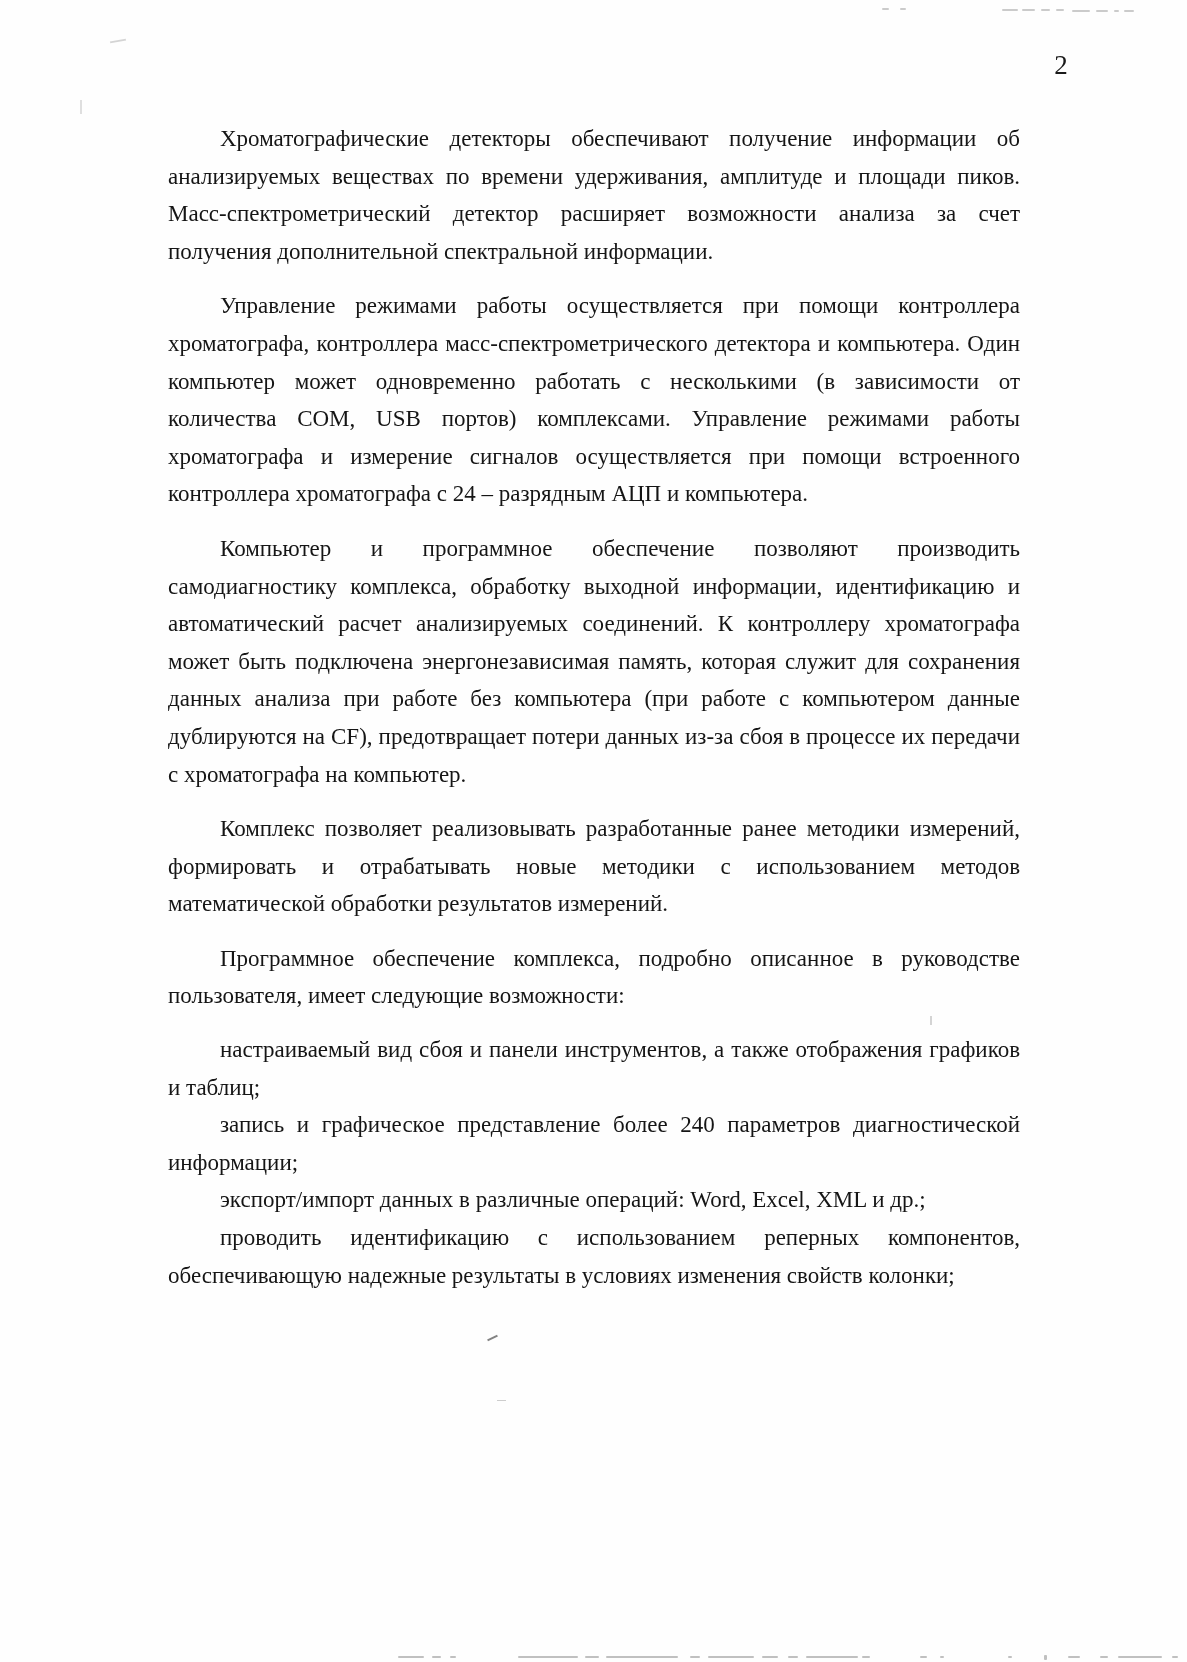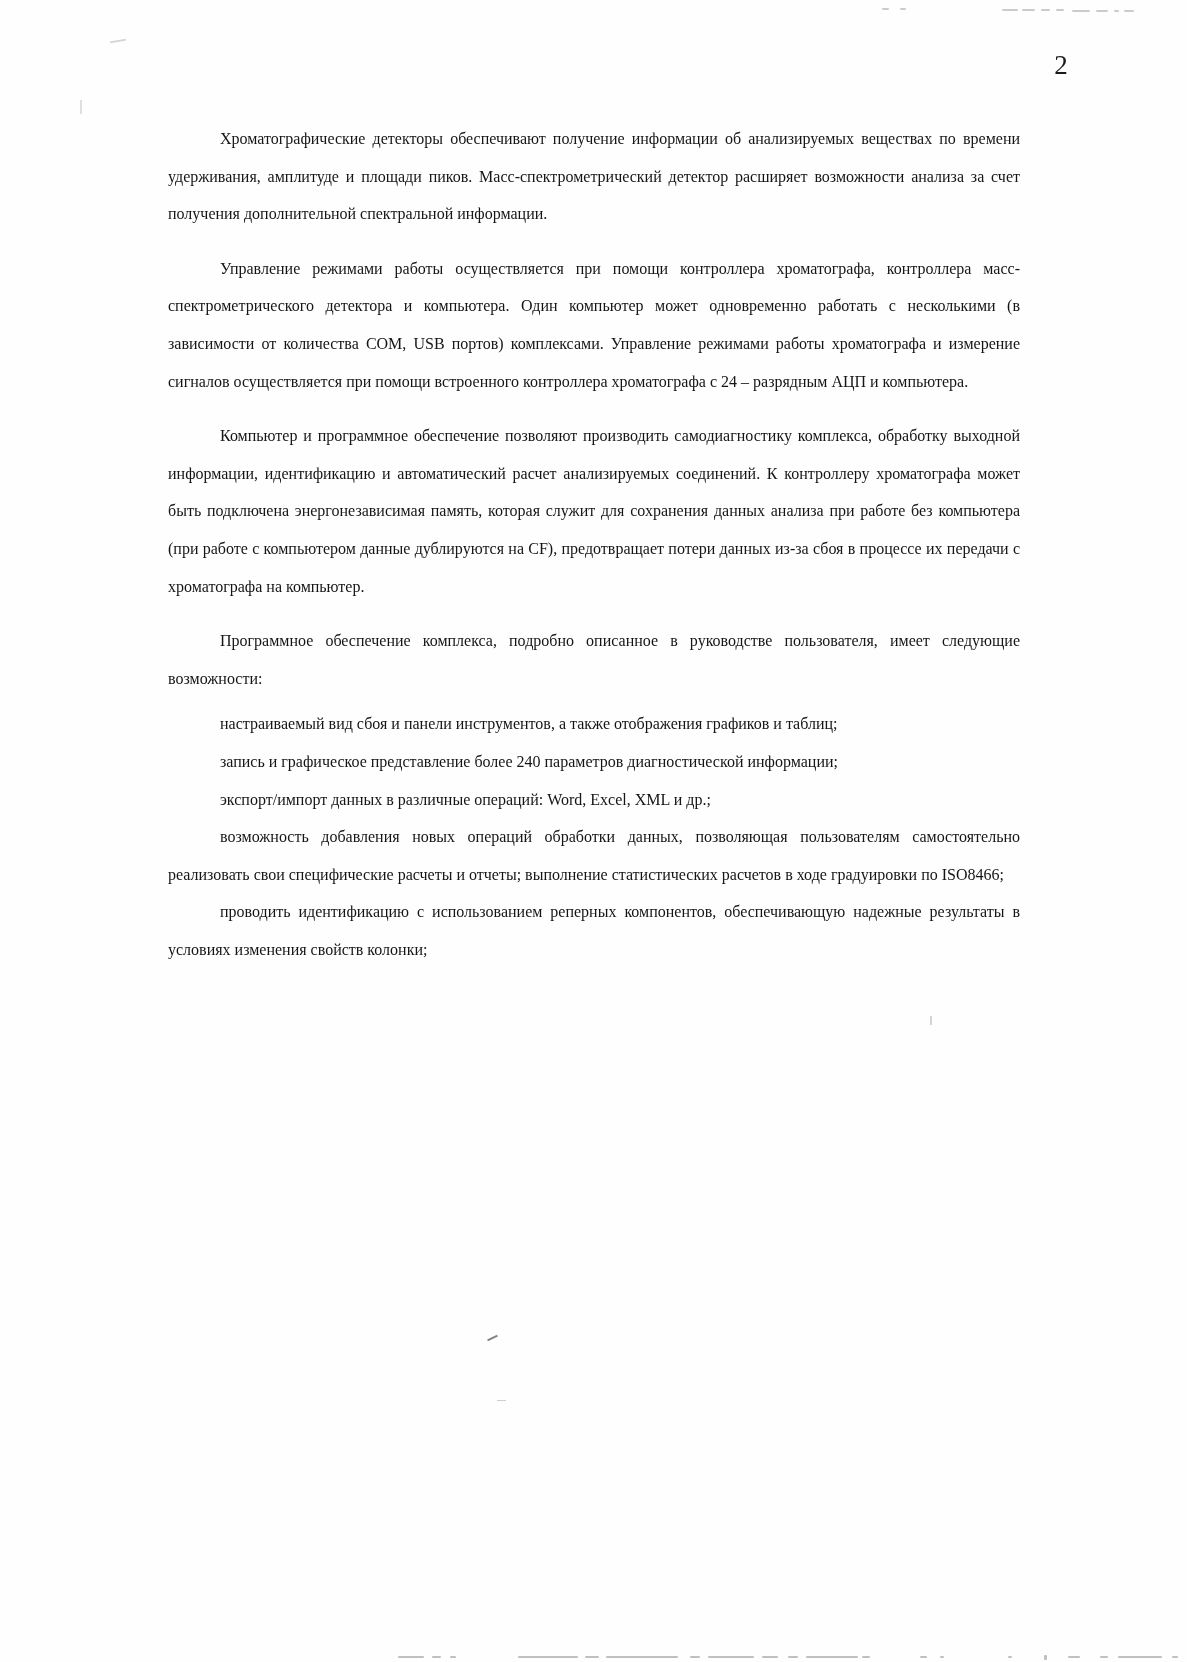--- a/index.html
+++ b/index.html
@@ -93,41 +93,41 @@
   .body-column {
     position: absolute;
     left: 168px;
     top: 120px;
     width: 852px;
   }
 
   p.para,
   p.bullet {
     margin: 0;
-    font-size: 16px;
+    font-size: 23px;
     line-height: 37.6px;
     text-align: justify;
     text-justify: inter-word;
     hyphens: manual;
     color: #151515;
   }
 
   p.para {
     text-indent: 52px;
     margin-bottom: 17px;
   }
 
   
   p.bullet {
     text-indent: 52px;
     margin-bottom: 0;
   }
 
   .lead-block p.bullet:first-of-type {
-    margin-top: 8px;
+    margin-top: 16px;
   }
 
   .listing {
     margin-top: 0;
   }
 
   
   .fleck-a {
     position: absolute;
     left: 487px;
@@ -177,29 +177,29 @@
   <div class="scan-corner-tick"></div>
   <div class="scan-corner-tick2"></div>
 
   <div class="page-number">2</div>
 
   <div class="body-column">
 
     <p class="para">Хроматографические детекторы обеспечивают получение информации об анализируемых веществах по времени удерживания, амплитуде и площади пиков. Масс-спектрометрический детектор расширяет возможности анализа за счет получения дополнительной спектральной информации.</p>
     <p class="para">Управление режимами работы осуществляется при помощи контроллера хроматографа, контроллера масс-спектрометрического детектора и компьютера. Один компьютер может одновременно работать с несколькими  (в зависимости от количества  COM, USB портов)  комплексами. Управление режимами работы хроматографа и измерение сигналов осуществляется при помощи встроенного контроллера хроматографа с 24 – разрядным АЦП и компьютера.</p>
     <p class="para">Компьютер и программное обеспечение позволяют производить самодиагностику комплекса, обработку выходной информации, идентификацию и автоматический расчет анализируемых соединений. К контроллеру хроматографа может быть подключена энергонезависимая память, которая служит для сохранения данных анализа при работе без компьютера (при работе с компьютером данные дублируются на CF), предотвращает потери данных из-за сбоя в процессе их передачи с хроматографа на компьютер.</p>
+    <p class="para">Комплекс позволяет реализовывать разработанные ранее методики измерений, формировать и отрабатывать новые методики с использованием методов математической обработки результатов измерений.</p>
 
     <div class="lead-block">
       <p class="bullet">Программное обеспечение комплекса, подробно описанное в руководстве пользователя, имеет следующие возможности:</p>
 
       <div class="listing">
         <p class="bullet">настраиваемый вид сбоя и панели инструментов, а также отображения графиков и таблиц;</p>
         <p class="bullet">запись и графическое представление более 240 параметров диагностической информации;</p>
         <p class="bullet">экспорт/импорт данных в различные операций: Word, Excel, XML и др.;</p>
-        <p class="bullet">возможность добавления новых операций обработки данных, позволяющая пользователям самостоятельно реализовать свои специфические расчеты и отчеты; выполнение статистических расчетов в ходе градуировки по ISO8466;</p>
         <p class="bullet">проводить идентификацию с использованием реперных компонентов, обеспечивающую надежные результаты в условиях изменения свойств колонки;</p>
 
       </div>
     </div>
 
   </div>
 
   <div class="fleck-a"></div>
   <div class="fleck-b"></div>
   <div class="fleck-c"></div>

